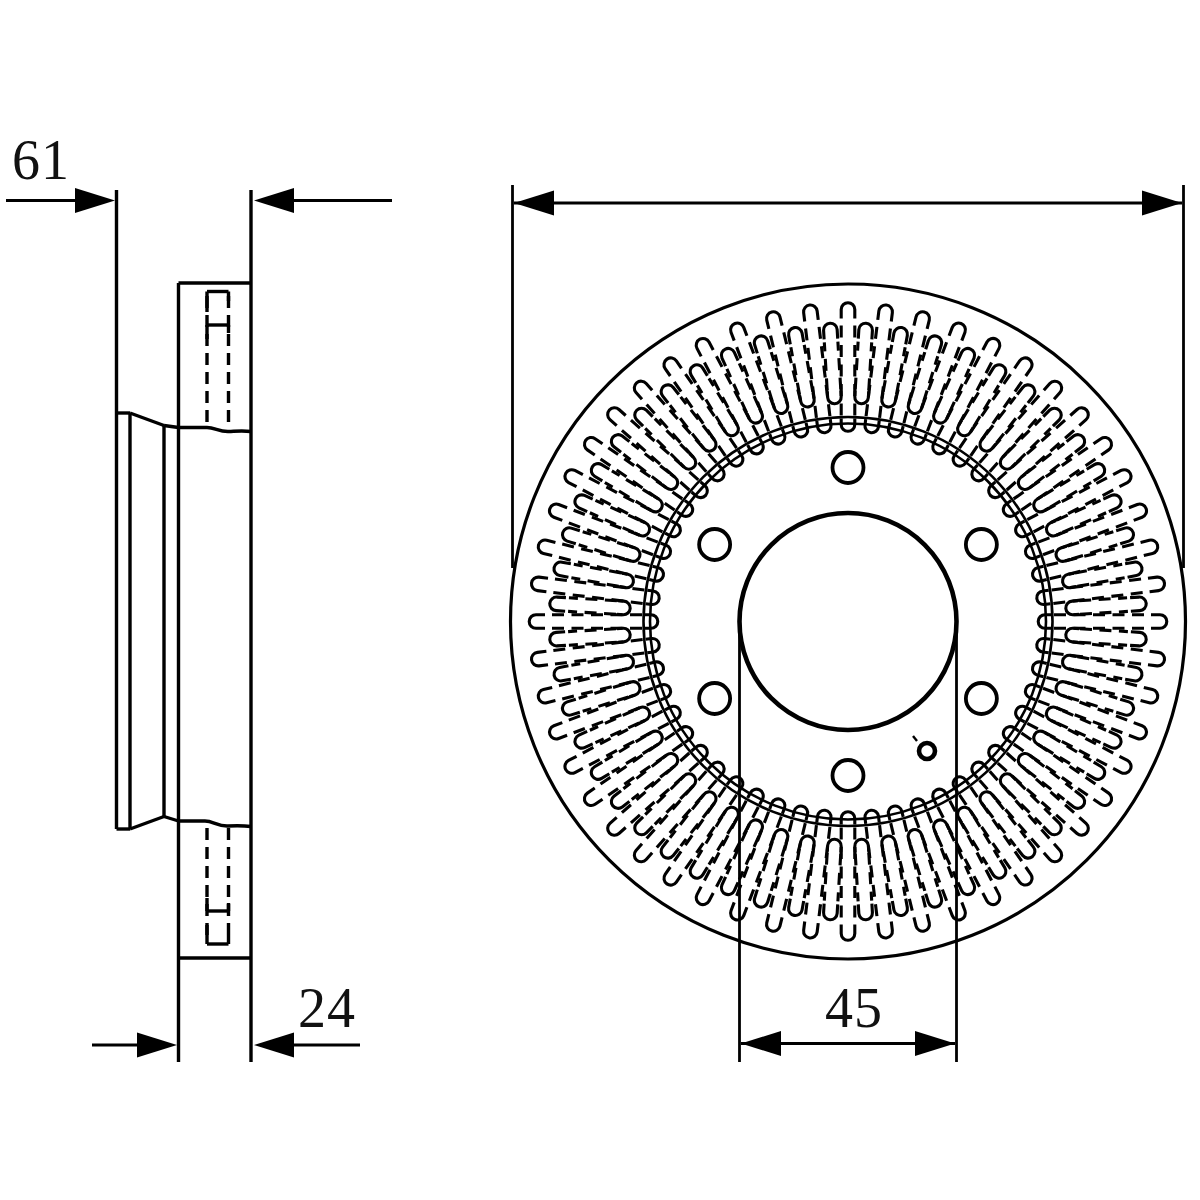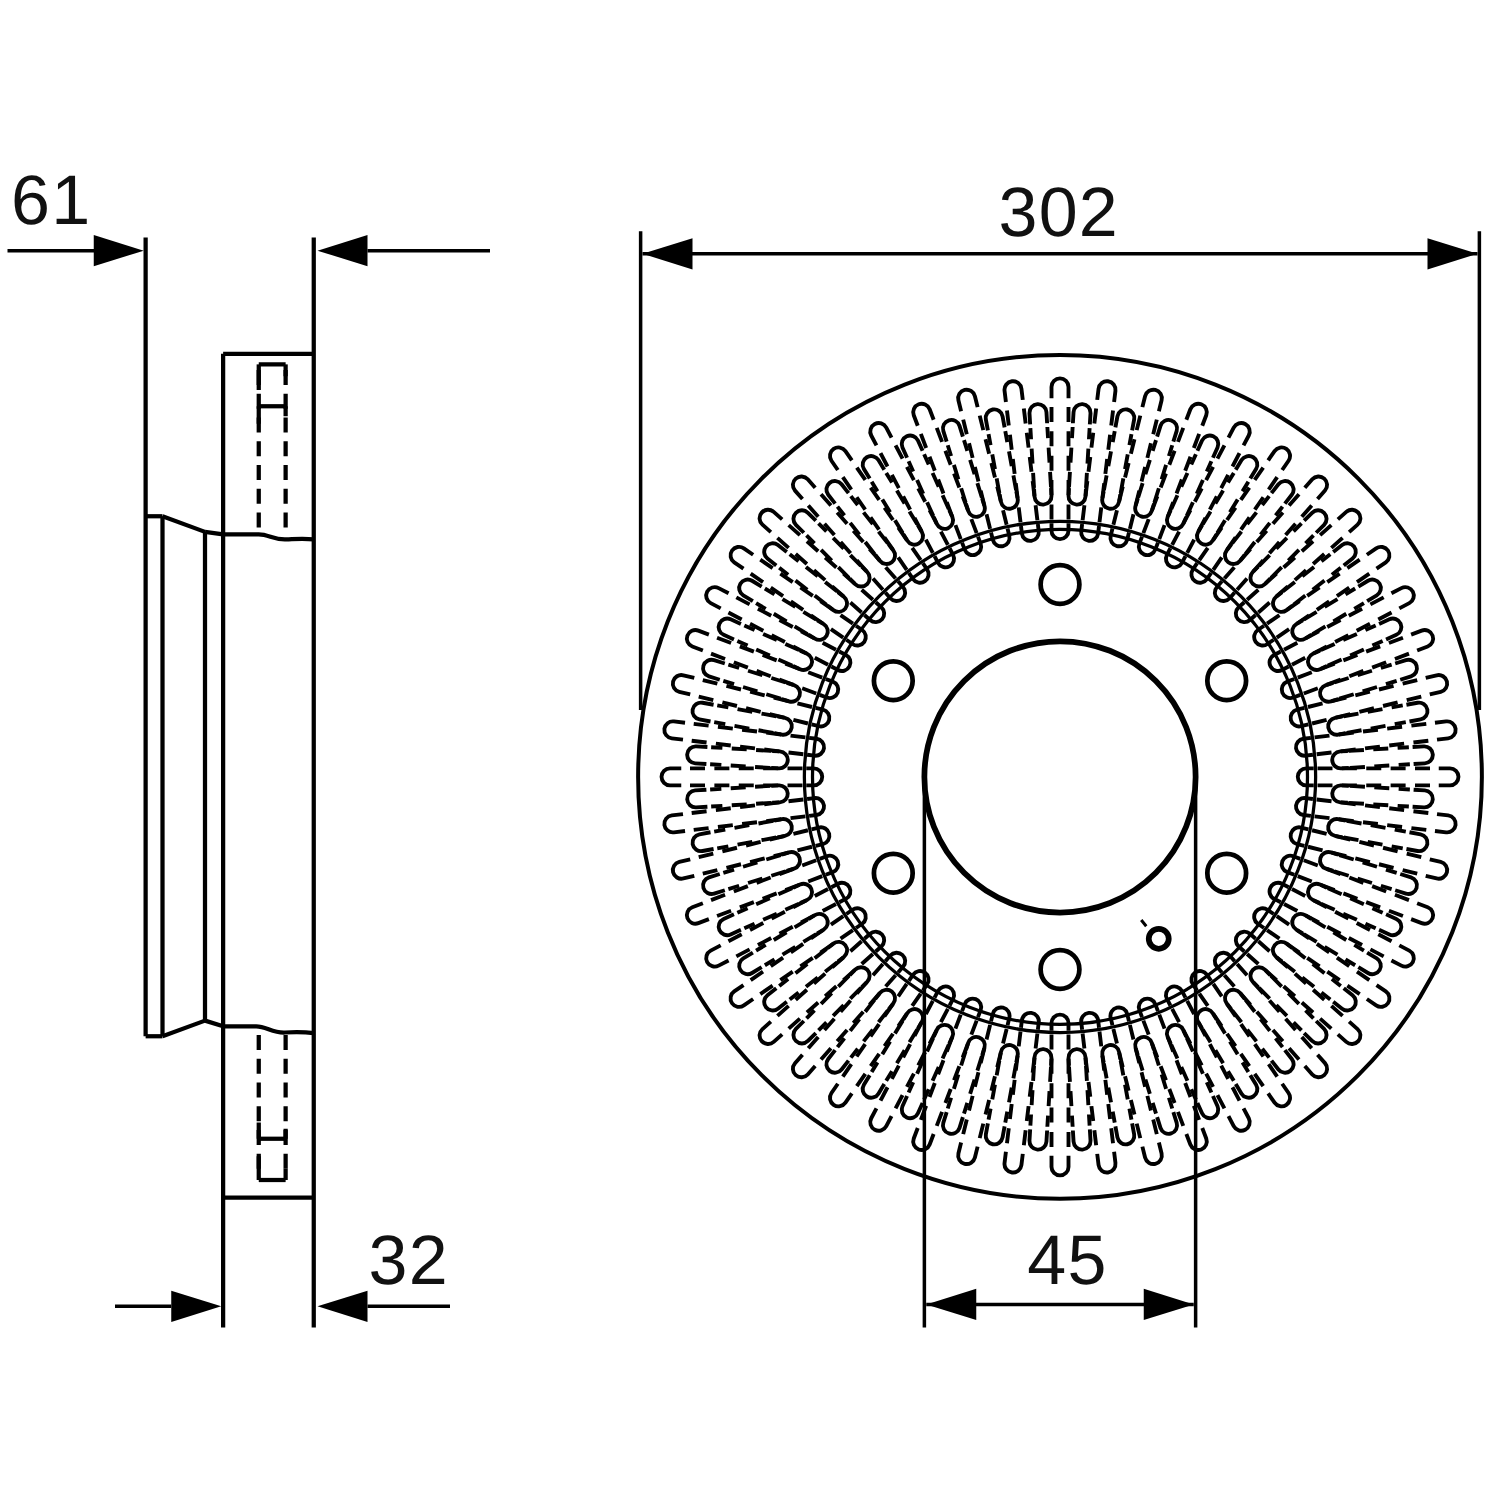--- a/index.html
+++ b/index.html
@@ -1,17 +1,17 @@
 <!DOCTYPE html>
 <html><head>
 <meta charset="utf-8">
 <style>
   html,body{margin:0;padding:0;background:#fff;}
   #stage{position:relative;width:1200px;height:1200px;background:#ffffff;overflow:hidden;
-         font-family:Liberation Sans, sans-serif;}
+         font-family:Liberation Serif, serif;}
   #drawing{position:absolute;left:0;top:0;}
   .dim-label{position:absolute;transform:translate(-50%,-50%);font-size:56px;color:#111;
              letter-spacing:1px;white-space:nowrap;}
 </style>
 </head>
 <body>
 
 <div id="stage">
   <svg id="drawing" width="1200" height="1200" viewBox="0 0 1200 1200">
       <g>
@@ -396,16 +396,15 @@
         <line x1="741" y1="1043.5" x2="955" y2="1043.5" stroke="#000000" stroke-width="2.8" stroke-linecap="butt"></line>
         <polygon points="741,1043.5 781,1031 781,1056" fill="#000000"></polygon>
         <polygon points="955,1043.5 915,1031 915,1056" fill="#000000"></polygon>
         <line x1="92" y1="1045" x2="137" y2="1045" stroke="#000000" stroke-width="2.8" stroke-linecap="butt"></line>
         <polygon points="177,1045 137,1032.5 137,1057.5" fill="#000000"></polygon>
         <line x1="294" y1="1045" x2="360" y2="1045" stroke="#000000" stroke-width="2.8" stroke-linecap="butt"></line>
         <polygon points="254,1045 294,1032.5 294,1057.5" fill="#000000"></polygon>
       </g>
     </svg>
   <div class="dim-label" style="left: 41px; top: 160px;">61</div>
-  <div class="dim-label" style="left: 847px; top: 169px;">302</div>
-  <div class="dim-label" style="left: 327px; top: 1008px;">32</div>
+  <div class="dim-label" style="left: 327px; top: 1008px;">24</div>
   <div class="dim-label" style="left: 854px; top: 1008px;">45</div>
 </div>
 
 </body></html>

